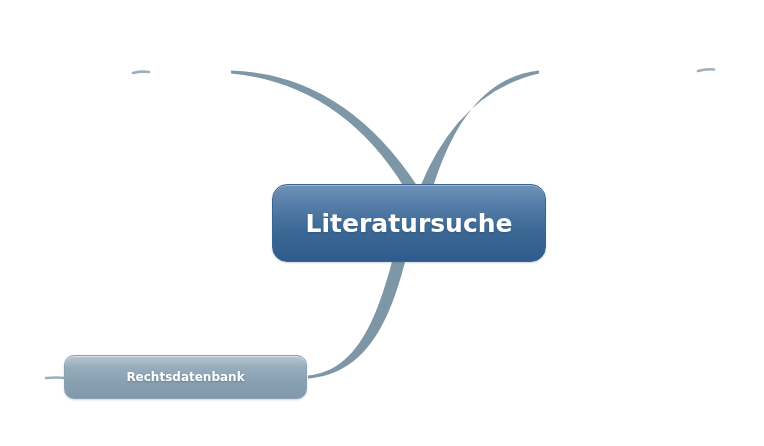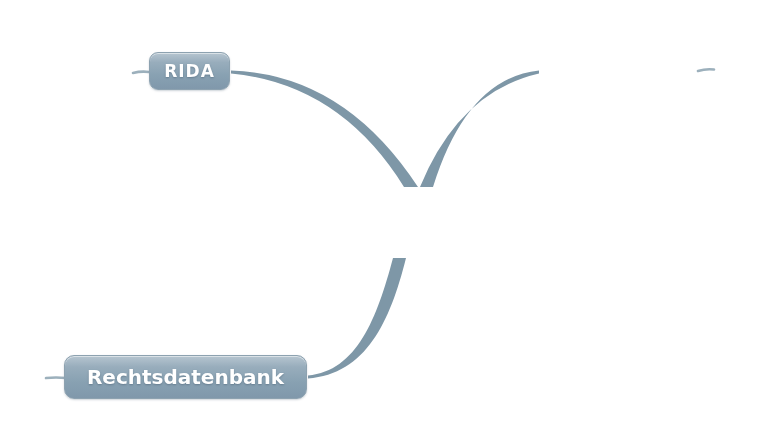--- a/index.html
+++ b/index.html
@@ -73,42 +73,42 @@
     height: 45px;
     border-radius: 10px;
     font-size: 20px;
   }
   .node-rechtsdatenbank {
     left: 64px;
     top: 355px;
     width: 243px;
     height: 44px;
     border-radius: 10px;
-    font-size: 20px;
+    font-size: 12px;
   }
 </style>
 </head>
 <body>
 
 <div id="canvas">
 
   <svg id="connectors" width="764" height="446" viewBox="0 0 764 446">
 
     <path d="M231,70.5 Q344,74 418,187 L404,187 Q340,84 231,73.5 Z" fill="var(--connector, #7e97a7)"></path>
     <path d="M539,70.5 Q467,78 433,187 L420,187 Q459,92 539,73.5 Z" fill="var(--connector, #7e97a7)"></path>
     <path d="M393,258 C377,318 357,371 308,375.5 L308,378.5 C366,374 390,322 406,258 Z" fill="var(--connector, #7e97a7)"></path>
 
     <path d="M133,73 Q141,71 149,72" stroke="var(--stub, #9cb0bc)" stroke-width="2.6" stroke-linecap="round" fill="none"></path>
     <path d="M698,71 Q706,68.5 714,69.5" stroke="var(--stub, #9cb0bc)" stroke-width="2.6" stroke-linecap="round" fill="none"></path>
     <path d="M46,378 Q56,377 66,378" stroke="var(--stub, #9cb0bc)" stroke-width="2.6" stroke-linecap="round" fill="none"></path>
   </svg>
 
+  <div class="node node-center">
+    <span>Literatursuche</span>
+  </div>
 
-  <div class="node node-branch node-rida">
-    <span>RIDA</span>
-  </div>
 
 
   <div class="node node-branch node-rechtsdatenbank">
     <span>Rechtsdatenbank</span>
   </div>
 
 </div>
 
 </body></html>

